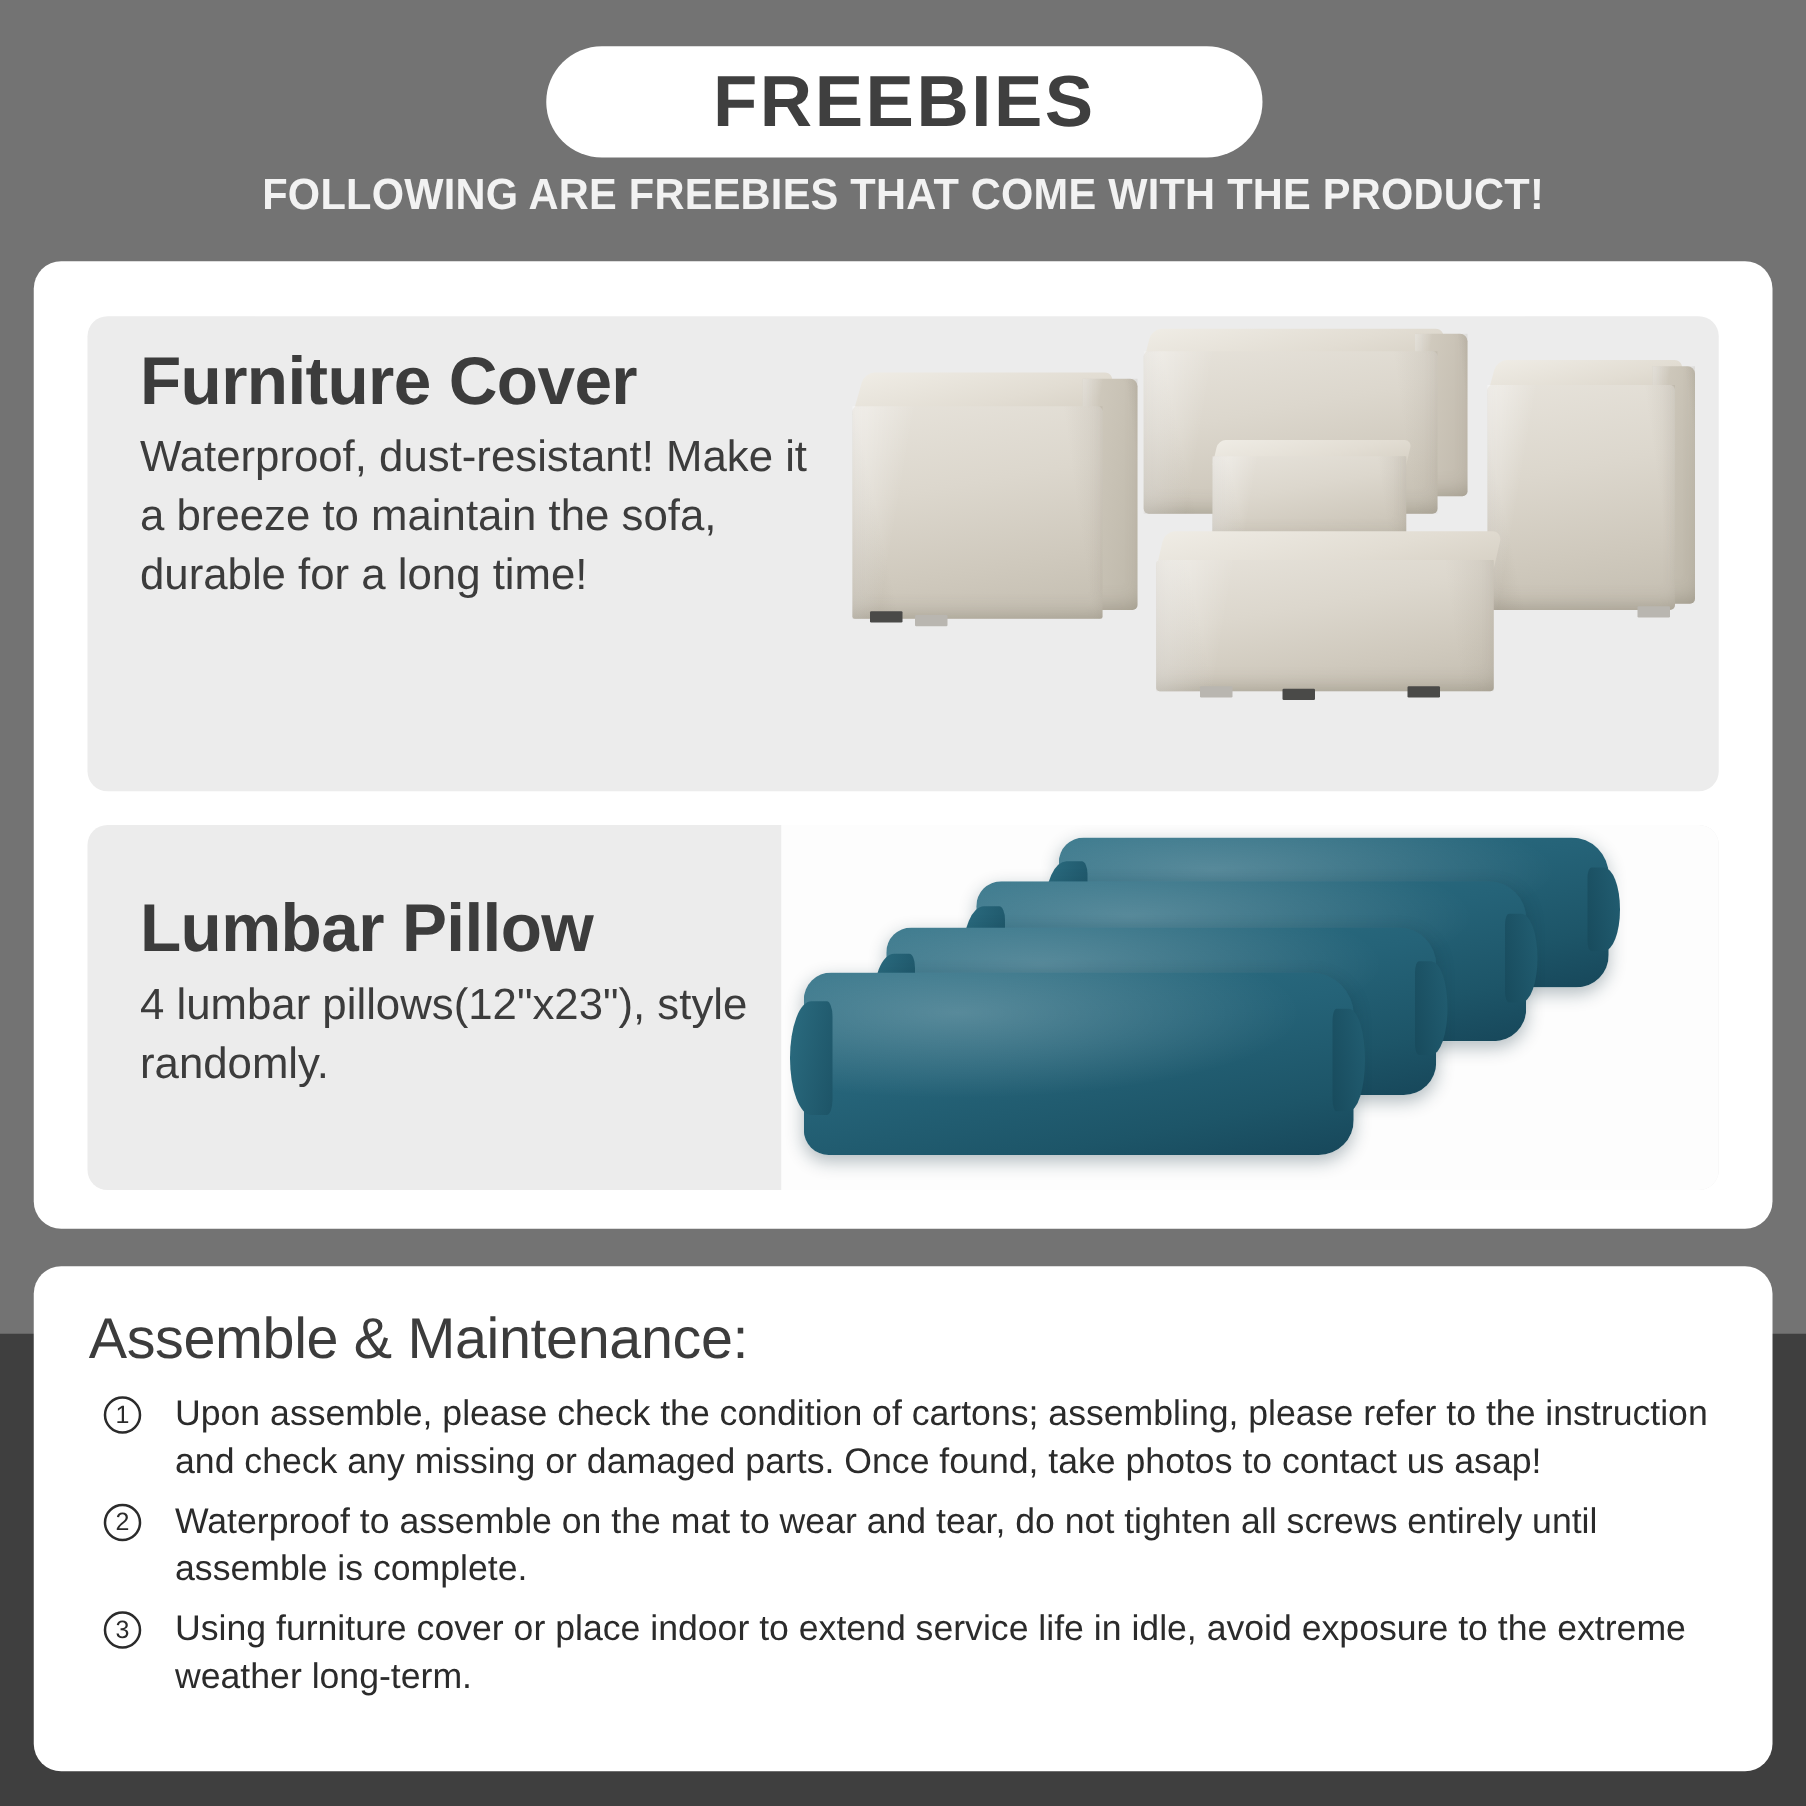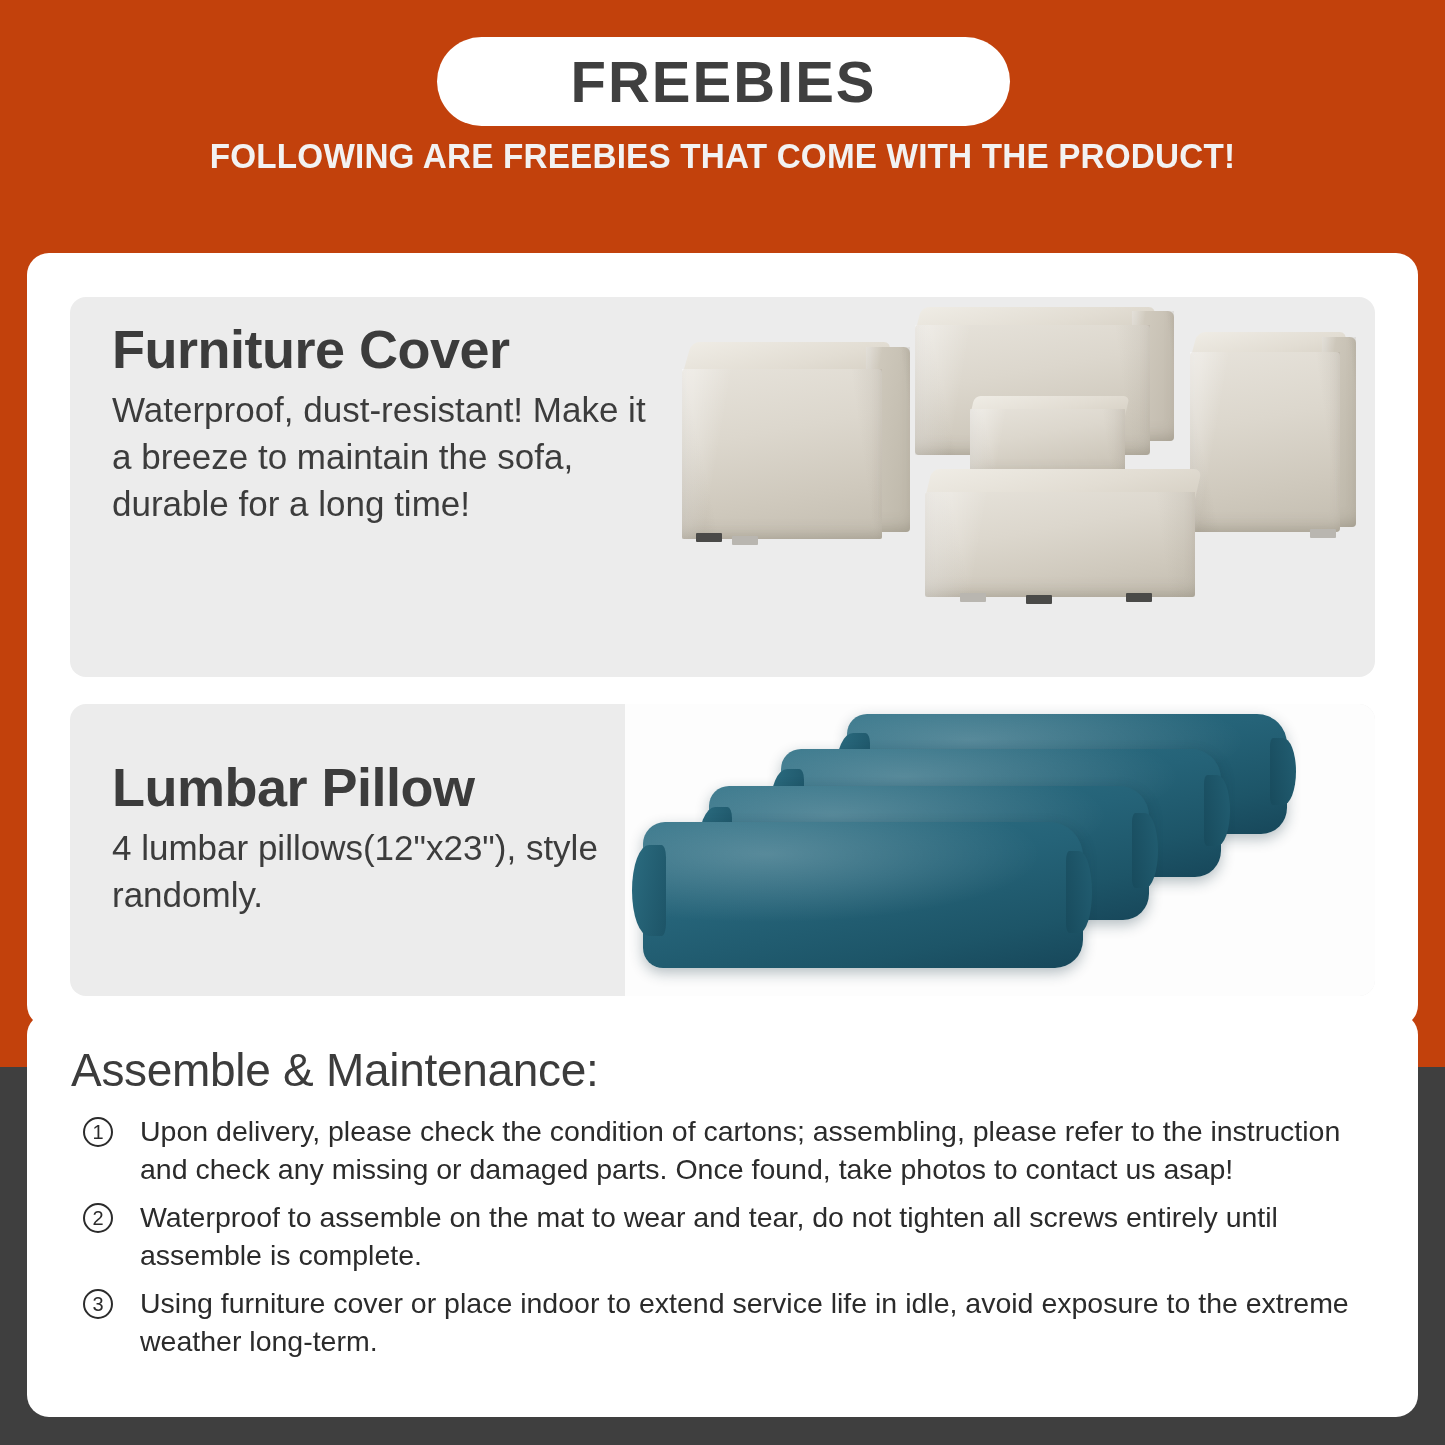--- a/index.html
+++ b/index.html
@@ -9,21 +9,21 @@
     height: 1445px;
     background: #3f3f3f;
     font-family: "Liberation Sans", sans-serif;
     overflow: hidden;
   }
 
   .page {
     position: relative;
     width: 1445px;
     height: 1067px;
-    background: #c2410c;
+    background: #737373;
   }
 
   
   .header {
     position: absolute;
     left: 0; top: 0;
     width: 1445px;
     height: 200px;
   }
 
@@ -61,21 +61,21 @@
 
   
   .white-card {
     position: absolute;
     left: 27px;
     width: 1391px;
     background: #ffffff;
     border-radius: 22px;
   }
 
-  #card-freebies { top: 209px; height: 774px; margin-top: 44px; }
+  #card-freebies { top: 209px; height: 774px; }
   #card-assemble { top: 1013px; height: 404px; }
 
   
   .gray-panel {
     position: absolute;
     left: 43px;
     width: 1305px;
     background: #ececec;
     border-radius: 16px;
     overflow: hidden;
@@ -321,21 +321,21 @@
     </div>
   </div>
 
   <div class="white-card" id="card-assemble">
     <div class="assemble-inner">
 
       <div class="assemble-title">Assemble &amp; Maintenance:</div>
 
       <div class="list-item">
         <span class="list-marker">1</span>
-        <span>Upon delivery, please check the condition of cartons; assembling, please refer to the instruction and check any missing or damaged parts. Once found, take photos to contact us asap!</span>
+        <span>Upon assemble, please check the condition of cartons; assembling, please refer to the instruction and check any missing or damaged parts. Once found, take photos to contact us asap!</span>
       </div>
 
       <div class="list-item">
         <span class="list-marker">2</span>
         <span>Waterproof to assemble on the mat to wear and tear, do not tighten all screws entirely until assemble is complete.</span>
       </div>
 
       <div class="list-item">
         <span class="list-marker">3</span>
         <span>Using furniture cover or place indoor to extend service life in idle, avoid exposure to the extreme weather long-term.</span>

